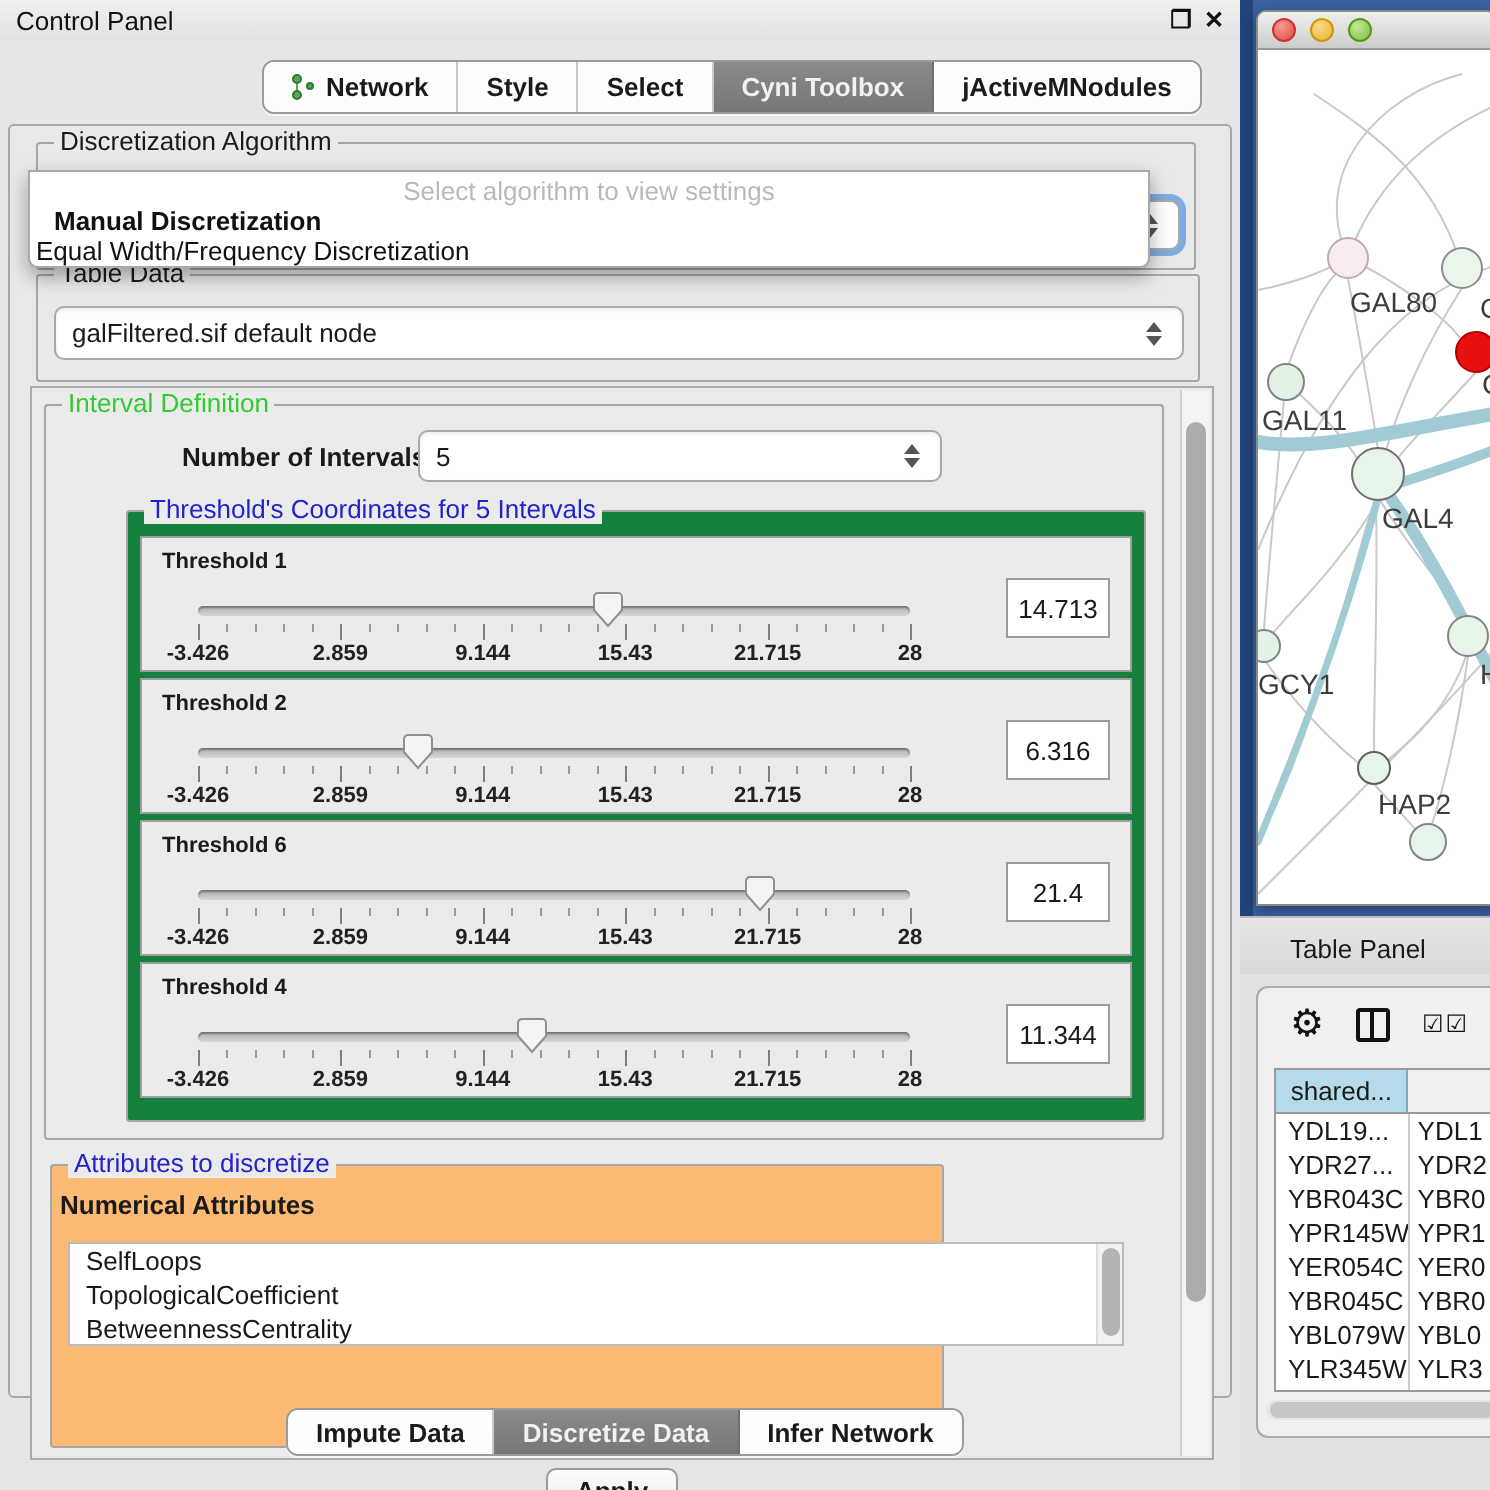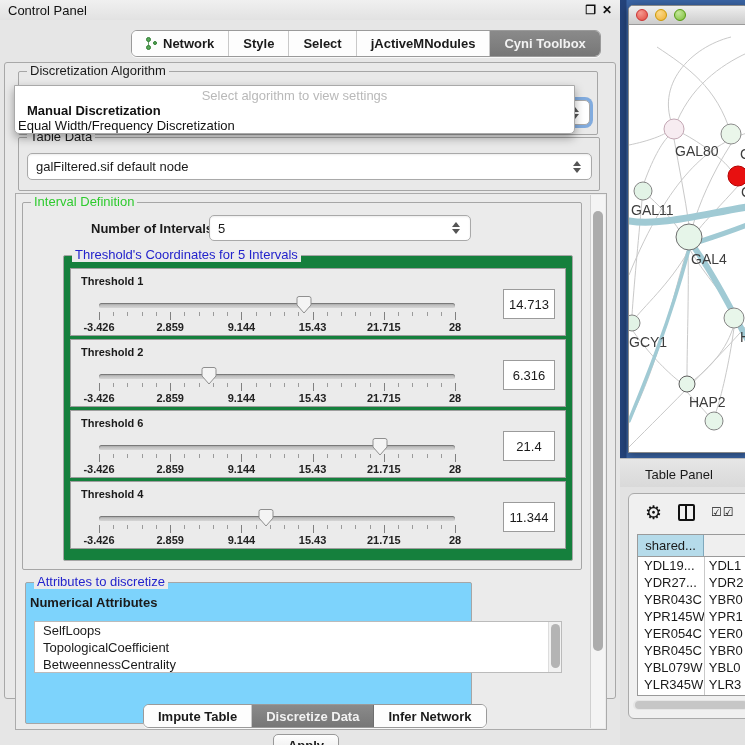--- a/index.html
+++ b/index.html
@@ -129,25 +129,25 @@
           <i></i>
         </span>
       <span>Network</span>
     </div>
     <div class="seg-tab">
         <span>Style</span>
       </div>
     <div class="seg-tab">
         <span>Select</span>
       </div>
-    <div class="seg-tab">
-        <span>jActiveMNodules</span>
-      </div>
     <div class="seg-tab selected">
         <span>Cyni Toolbox</span>
+      </div>
+    <div class="seg-tab">
+        <span>jActiveMNodules</span>
       </div>
   </div>
 
   <div class="cp-inner">
 
     <div class="group" style="left:13px; top:8px; width:580px; height:64px;">
       <span class="gtitle">Discretization Algorithm</span>
       <div class="combo focused" style="left:8px; top:28px; width:563px; height:25px;">
         <span class="arrows">
             <i class="up"></i>
@@ -263,21 +263,21 @@
                   <path d="M3,1.5 h10 a2,2 0 0 1 2,2 v6.5 l-7,8 -7,-8 v-6.5 a2,2 0 0 1 2,-2 z" fill="#F4F4F4" stroke="#8F8F8F"></path>
                 </svg>
               </div>
               <div class="thr-value" style="top:20px;">11.344</div>
             </div>
 
           </div>
         </div>
       </div>
 
-      <div class="group" style="left:9px; top:388px; width:447px; height:142px; background:#7dd3fc;">
+      <div class="group" style="left:9px; top:388px; width:447px; height:142px; background:#fdba74;">
         <span class="gtitle blue" style="background:#EBEBEB;">Attributes to discretize</span>
         <div style="position:absolute; left:4px; top:12px; font-size:13px; font-weight:bold;">Numerical Attributes</div>
         <div class="attr-list">
           <div class="li">SelfLoops</div>
           <div class="li">TopologicalCoefficient</div>
           <div class="li">BetweennessCentrality</div>
           <div class="attr-vscroll">
               <div class="thumb"></div>
             </div>
         </div>
@@ -292,21 +292,21 @@
   </div>
 
   <div class="algo-popup">
     <div class="ph">Select algorithm to view settings</div>
     <div class="opt b">Manual Discretization</div>
     <div class="opt">Equal Width/Frequency Discretization</div>
   </div>
 
   <div class="seg-bar bottom-tabs">
     <div class="seg-tab">
-        <span>Impute Table</span>
+        <span>Impute Data</span>
       </div>
     <div class="seg-tab selected">
         <span>Discretize Data</span>
       </div>
     <div class="seg-tab">
         <span>Infer Network</span>
       </div>
   </div>
 </div>
 

